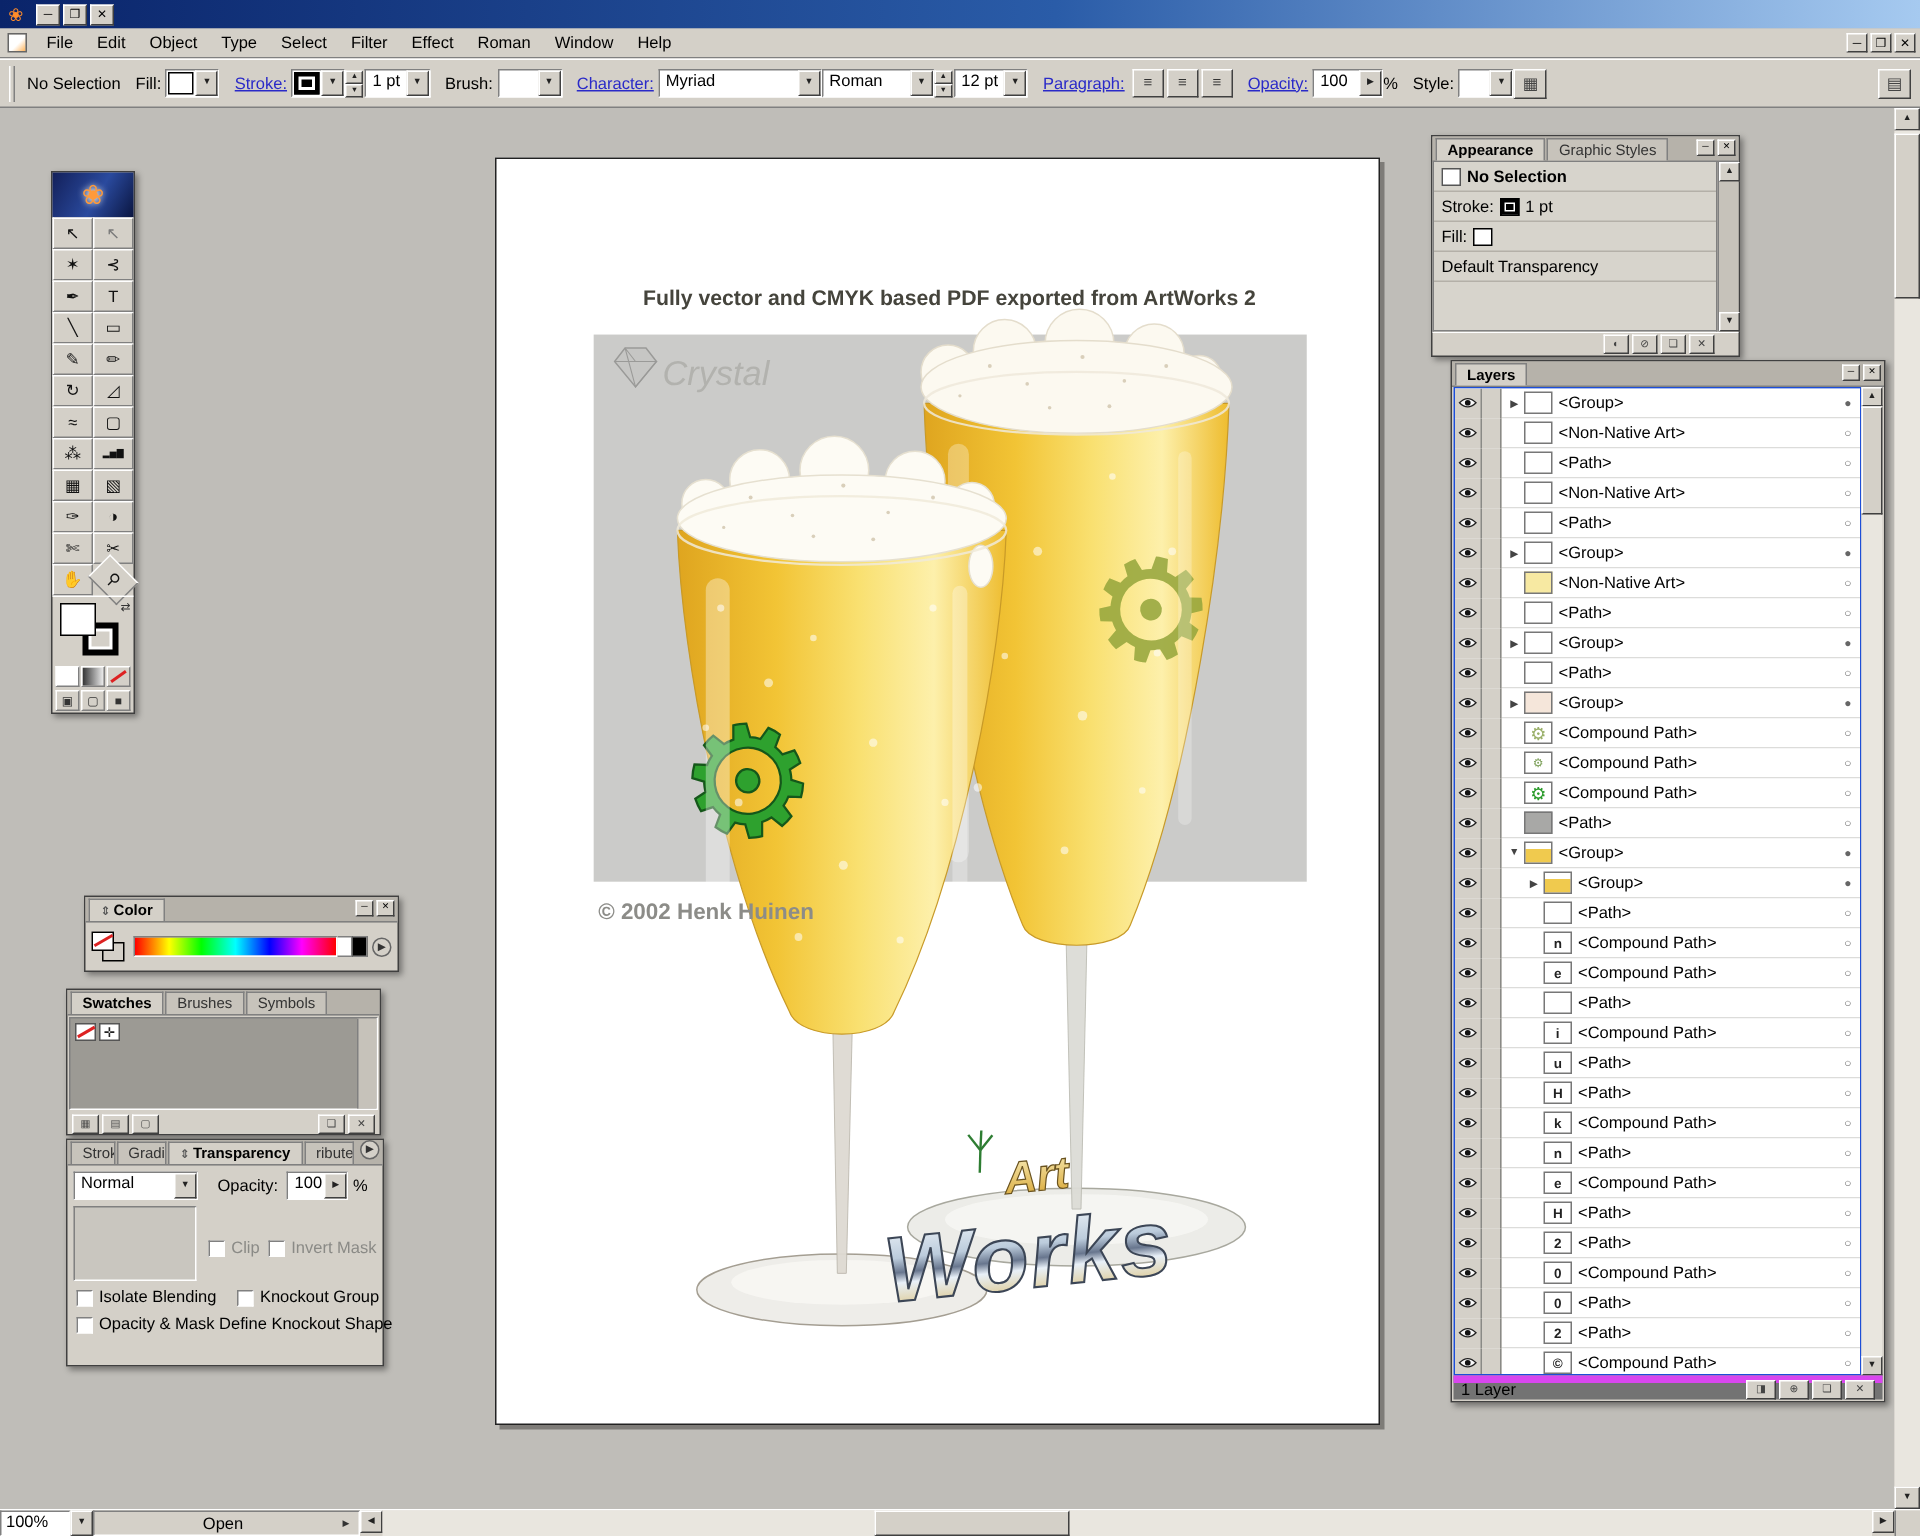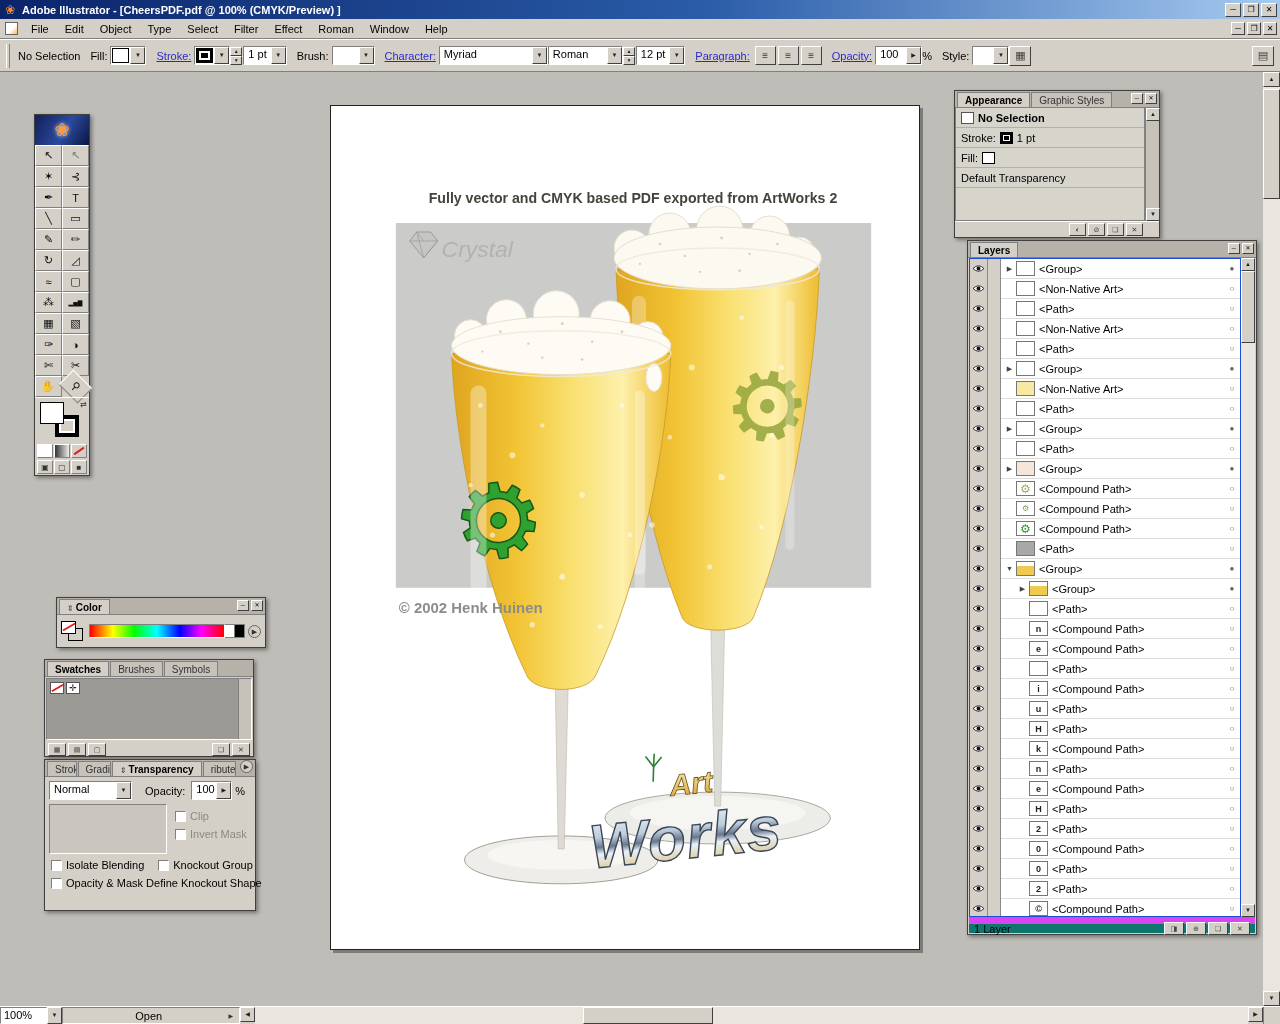--- a/index.html
+++ b/index.html
@@ -110,21 +110,21 @@
 .sw-btnrow{display:flex;align-items:center;height:17px;padding:0 3px;gap:2px}
 .sw-btn{width:18px;height:13px;font-size:7px;line-height:11px;text-align:center;
   border:1px solid;border-color:#fff #404040 #404040 #fff;background:#d4d0c8;color:#444}
 .sw-spacer{flex:1}
 
 
 .transpal{left:44px;top:687px;width:212px;height:152px}
 .tr-row1{display:flex;align-items:center;padding:4px 4px 2px;gap:3px}
 .tr-row2{display:flex;padding:2px 4px;gap:8px}
 .well{width:118px;height:50px;border:1px solid;border-color:#808080 #fff #fff #808080;background:#c9c6bf}
-.cbcol{display:flex;flex-direction:column;gap:6px;padding-top:6px}
+.cbcol{display:flex;flex-direction:row;gap:6px;padding-top:6px}
 .cbrow{display:flex;align-items:flex-end;padding:3px 6px;gap:14px}
 .cb{display:flex;align-items:center;white-space:nowrap}
 .cb .box{width:11px;height:11px;margin-right:4px;border:1px solid;border-color:#808080 #fff #fff #808080;background:#fff}
 .cb.dis{color:#8a8a86}
 
 
 .apppal{left:954px;top:18px;width:206px;height:148px;display:flex;flex-direction:column}
 .ap-rows{position:relative;flex:1;background:#d7d4cc;border:1px solid #808080;border-top:none;margin-right:14px}
 .ap-row{display:flex;align-items:center;height:20px;border-bottom:1px solid #b4b0a8;padding:0 5px;gap:4px}
 .ap-ico{width:13px;height:12px;background:#fff;border:1px solid #555}
@@ -146,22 +146,22 @@
 .lr-twist{width:13px;flex:none;font-size:7px;color:#444;text-align:center}
 .lr-thumb{width:19px;height:15px;flex:none;border:1px solid #777;background:#fff;margin-right:4px;
   display:flex;align-items:center;justify-content:center;font-size:9px;font-weight:bold;color:#222;overflow:hidden}
 .t-yellow{background:#f7e9a2}.t-peach{background:#f5e6da}.t-gray{background:#a8a8a6}
 .t-image{background:linear-gradient(180deg,#fff 0 30%,#f0ca4e 30% 100%)}
 .t-gear-green{color:#2a9b2a;font-size:12px}.t-gear-light{color:#9ab06a;font-size:12px}.t-gear-small{color:#7da05a;font-size:8px}
 .lr-label{flex:1;white-space:nowrap;overflow:hidden}
 .lr-target{width:16px;flex:none;text-align:center;font-size:8px;color:#666}
 .layers-scroll{position:absolute;top:17px;right:1px;bottom:17px;width:14px;background:#c6c2ba;
   display:flex;flex-direction:column}
-.layers-foot{position:absolute;left:1px;right:1px;bottom:1px;height:16px;background:#0f766e;border-top:7px solid #d946ef;
-  display:flex;align-items:center;padding:0 5px;gap:2px}
+.layers-foot{position:absolute;left:1px;right:1px;bottom:1px;height:16px;background:#737373;border-top:5px solid #d946ef;
+  display:flex;align-items:flex-end;padding:0 5px;gap:2px}
 .lf-spacer{flex:1}
 .lf-btn{width:20px;height:13px;font-size:7px;line-height:11px;text-align:center;
   border:1px solid;border-color:#fff #404040 #404040 #fff;background:#d4d0c8;color:#444}
 
 
 .sb-btn{width:15px;height:15px;flex:none;font-size:6px;line-height:13px;text-align:center;color:#222;
   border:1px solid;border-color:#fff #404040 #404040 #fff;background:#d4d0c8}
 .sb-track{flex:1;background:#e9e6df;position:relative}
 .sb-thumb{position:absolute;background:#d4d0c8;border:1px solid;border-color:#fff #404040 #404040 #fff}
 .main-vscroll{position:absolute;right:0;top:72px;width:17px;height:934px;display:flex;flex-direction:column;background:#d4d0c8}
@@ -178,21 +178,20 @@
   background:#d4d0c8;padding:0 6px}
 .status-field .txt{flex:1;text-align:center}
 .hscroll{flex:1;display:flex}
 .corner{width:17px;background:#d4d0c8;border-left:1px solid #808080}
 </style>
 </head>
 <body>
 
 <div class="titlebar">
   <span class="app-icon">❀</span>
-  <span class="title">Adobe Illustrator - [CheersPDF.pdf @ 100% (CMYK/Preview) ]</span>
   <span class="win-btn">─</span>
   <span class="win-btn">❐</span>
   <span class="win-btn">✕</span>
 </div>
 
 <div class="menubar">
   <span class="doc-icon"></span>
   <span style="display:flex">
       <span class="menu-item">File</span>
       <span class="menu-item">Edit</span>

